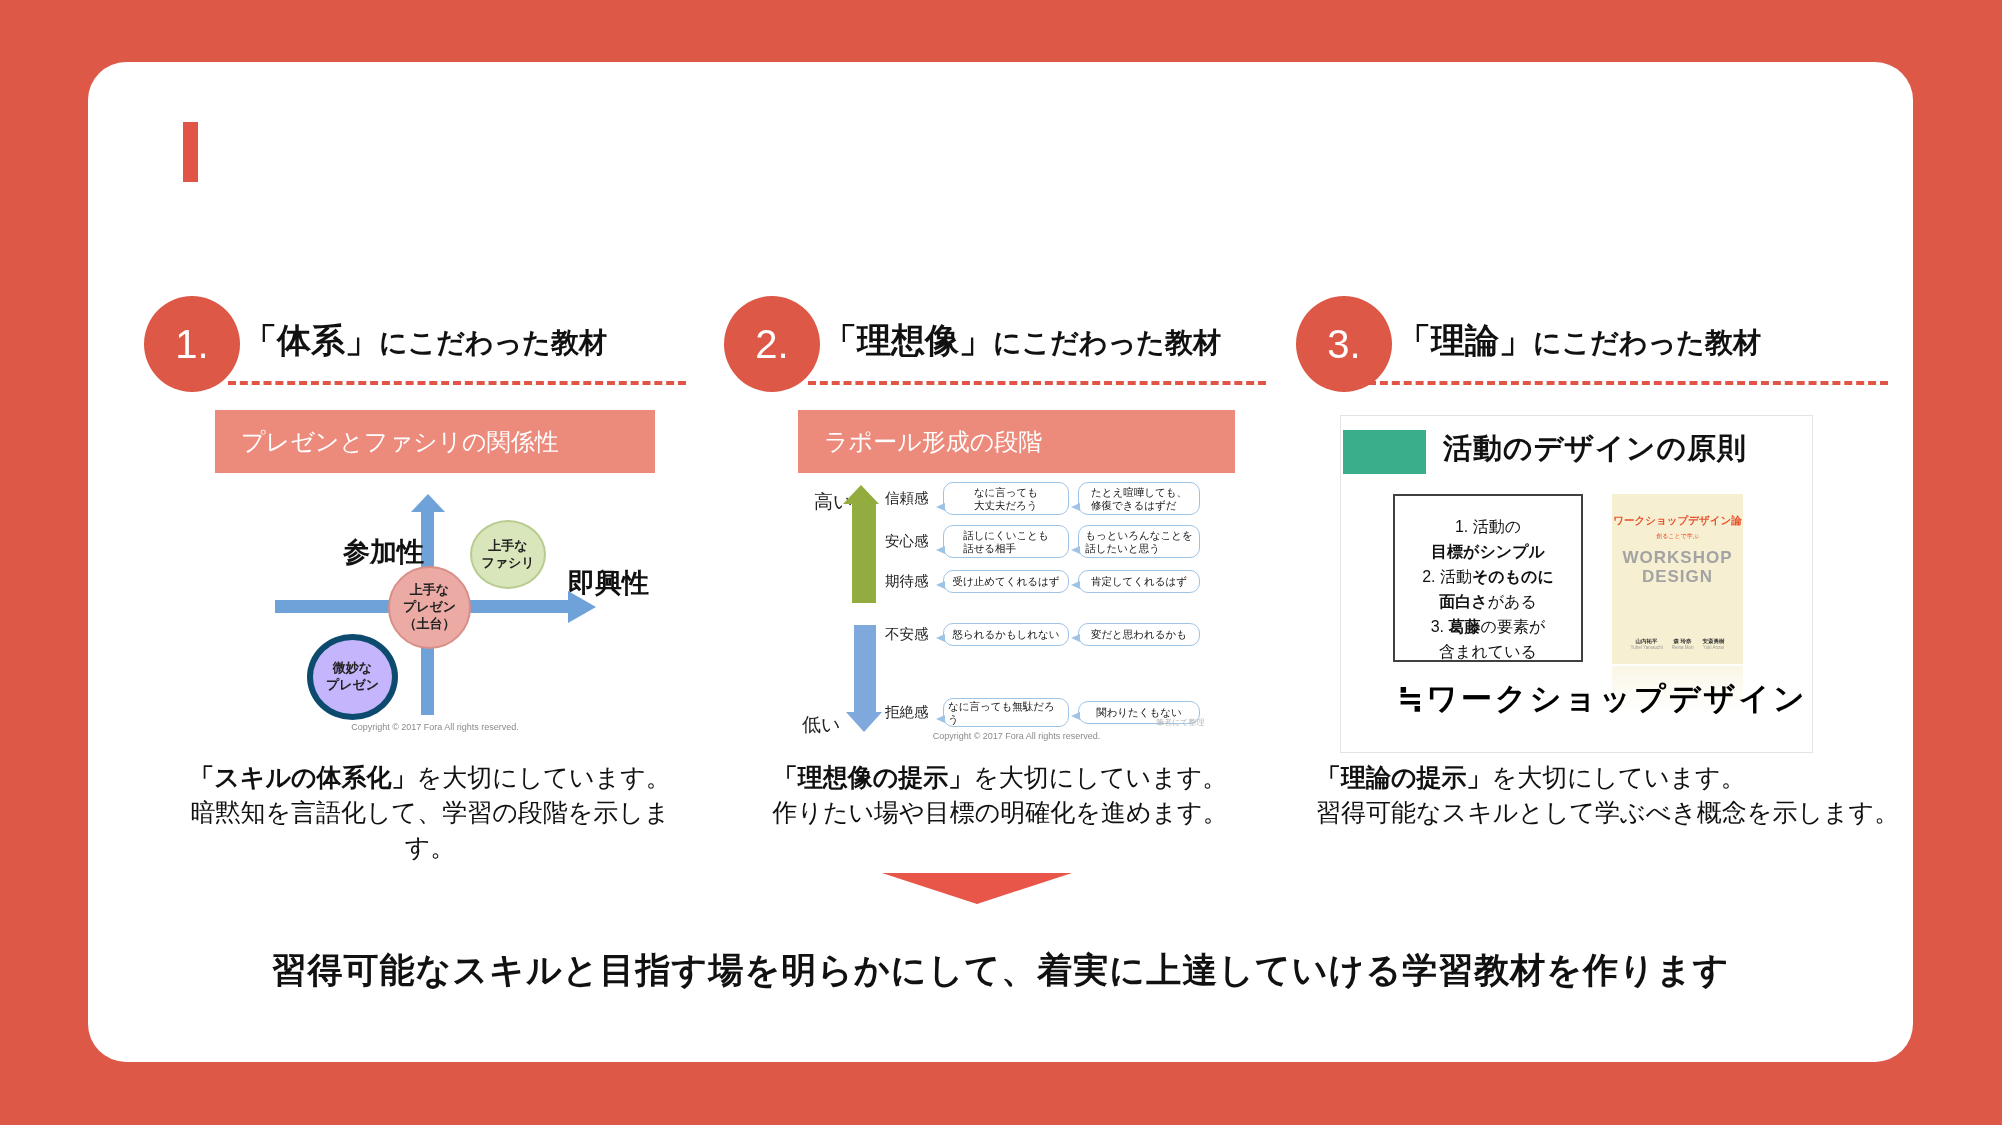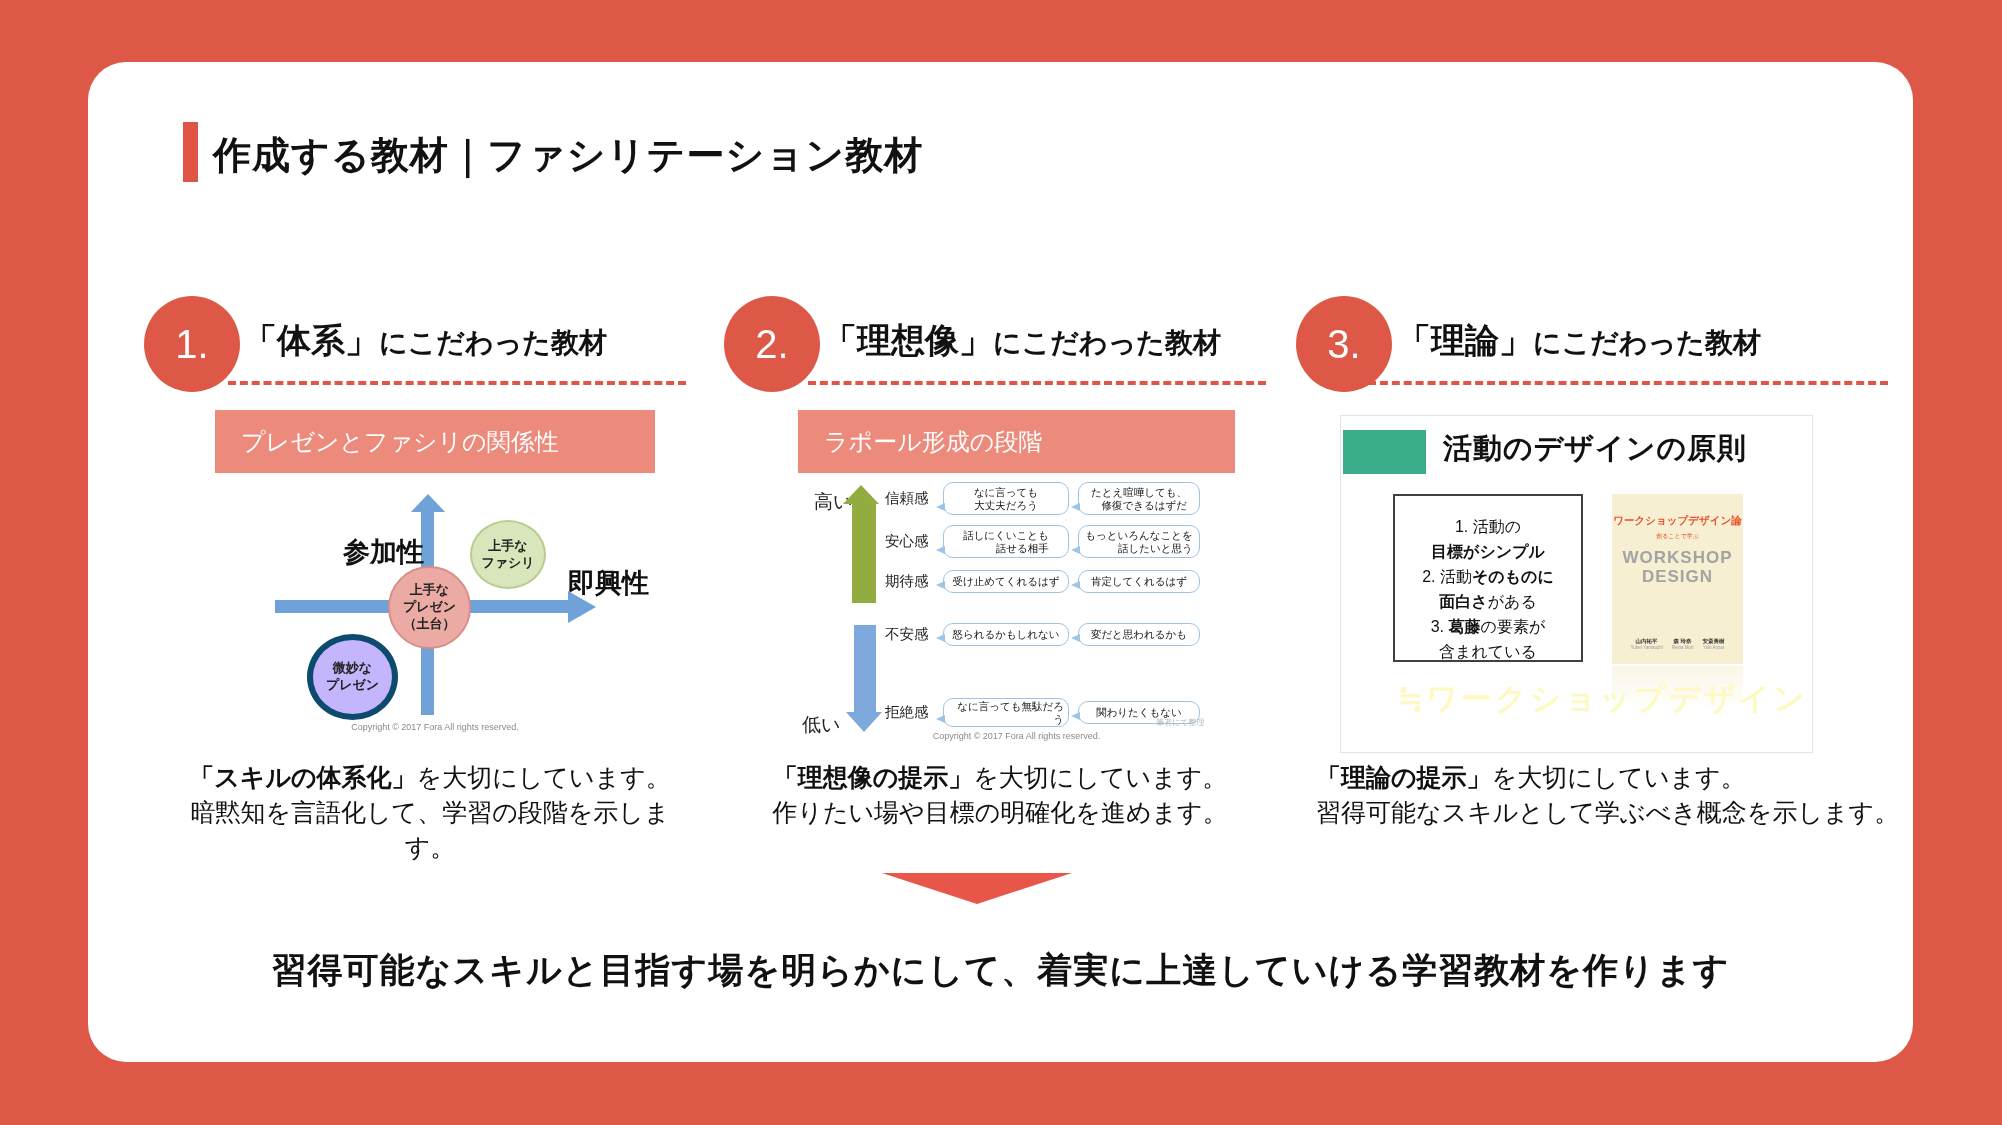--- a/index.html
+++ b/index.html
@@ -40,21 +40,21 @@
 
   
   .up-head{left:843px;top:485px;width:0;height:0;border-left:18px solid transparent;border-right:18px solid transparent;border-bottom:19px solid #93ac40;}
   .up-body{left:852px;top:503px;width:24px;height:100px;background:#93ac40;}
   .down-body{left:854px;top:625px;width:22px;height:88px;background:#7fa8dc;}
   .down-head{left:846px;top:712px;width:0;height:0;border-left:18px solid transparent;border-right:18px solid transparent;border-top:20px solid #7fa8dc;}
   .hl-label{font-size:19px;color:#222;}
   .l-row{position:absolute;left:885px;display:flex;align-items:center;}
   .l-row .lab{width:55px;font-size:14.5px;color:#222;flex:none;}
   .bubble{position:relative;background:#fff;border:1.4px solid #9dc3e6;border-radius:10px;
-          display:flex;align-items:center;justify-content:center;text-align:right;
+          display:flex;align-items:center;justify-content:center;text-align:left;
           font-size:10.5px;line-height:1.2;color:#111;box-sizing:border-box;padding:1px 4px;}
   .bubble::before{content:"";position:absolute;left:-8px;bottom:3px;width:0;height:0;
           border-top:4px solid transparent;border-bottom:4px solid transparent;border-right:9px solid #9dc3e6;}
   .ba{width:126px;margin-left:3px;}
   .bb{width:122px;margin-left:9px;}
   .h34 .bubble{min-height:33px;}
   .h24 .bubble{min-height:23px;}
   .note{font-size:8px;color:#b3b3b3;}
 
   
@@ -68,42 +68,41 @@
         align-items:center;box-sizing:border-box;padding-top:20px;}
   .bk-jp{color:#e8512b;font-size:10.5px;font-weight:bold;}
   .bk-sub{color:#e8512b;font-size:6px;margin-top:4px;}
   .bk-en{color:#a3a3a3;font-size:17px;font-weight:bold;line-height:1.1;letter-spacing:1px;margin-top:8px;text-align:center;}
   .bk-authors{margin-top:auto;margin-bottom:14px;display:flex;gap:9px;}
   .bk-authors .col{text-align:center;}
   .bk-authors .jp{font-size:5.5px;font-weight:bold;color:#333;}
   .bk-authors .en{font-size:4.5px;color:#999;}
   .book-reflection{left:1612px;top:666px;width:131px;height:46px;
         background:linear-gradient(to bottom,rgba(246,239,210,0.55),rgba(255,255,255,0));}
-  .equals-line{left:1340px;top:678px;width:525px;text-align:center;font-size:31px;font-weight:600;letter-spacing:3px;color:#fef9c3;}
+  .equals-line{left:1340px;top:678px;width:525px;text-align:center;font-size:31px;font-weight:600;letter-spacing:3px;color:#000000;}
 
   
   .caption{top:760px;font-size:25px;line-height:35px;color:#111;}
   .caption b{font-weight:bold;}
   .cap1{left:170px;width:520px;text-align:center;}
   .cap2{left:740px;width:520px;text-align:center;}
   .cap3{left:1316px;width:610px;text-align:left;}
 
   
   .down-triangle{left:882px;top:873px;width:0;height:0;
         border-left:95px solid transparent;border-right:95px solid transparent;border-top:31px solid #e8564a;}
   .bottom-msg{left:98px;top:947px;width:1805px;text-align:center;font-size:35px;font-weight:bold;color:#111;letter-spacing:1px;}
 </style>
 </head>
 <body>
 
 <div class="slide">
   <div class="card abs"></div>
 
   <div class="abs title-bar"></div>
-  <div class="abs page-title">作成する教材｜ファシリテーション教材</div>
 
   <div class="abs num-circle" style="left:144px;">
     <span>1.</span>
   </div>
   <div class="abs sec-title" style="left:243px;">
     <span class="q">「体系」</span>
     <span class="r">にこだわった教材</span>
   </div>
   <div class="abs dash" style="left:228px;width:458px;"></div>
 

